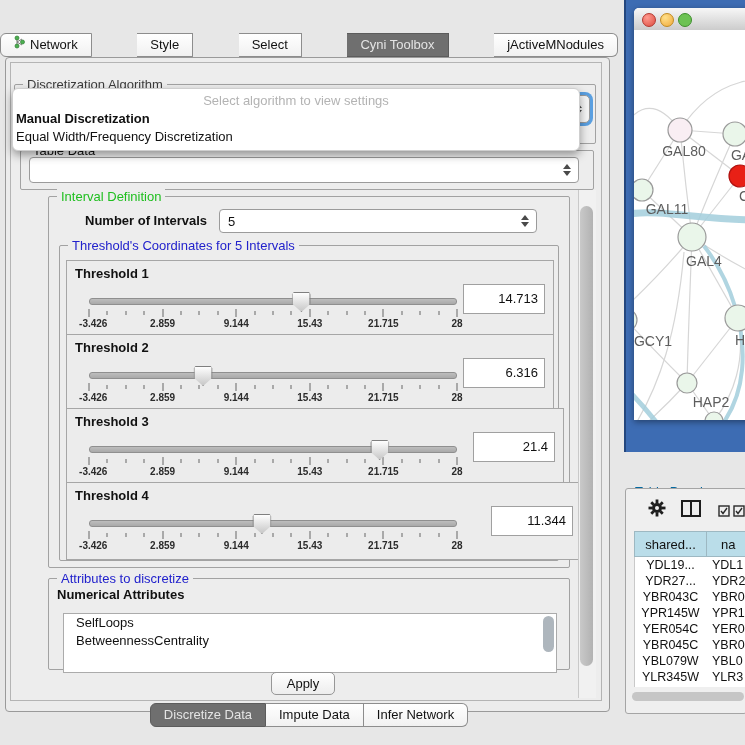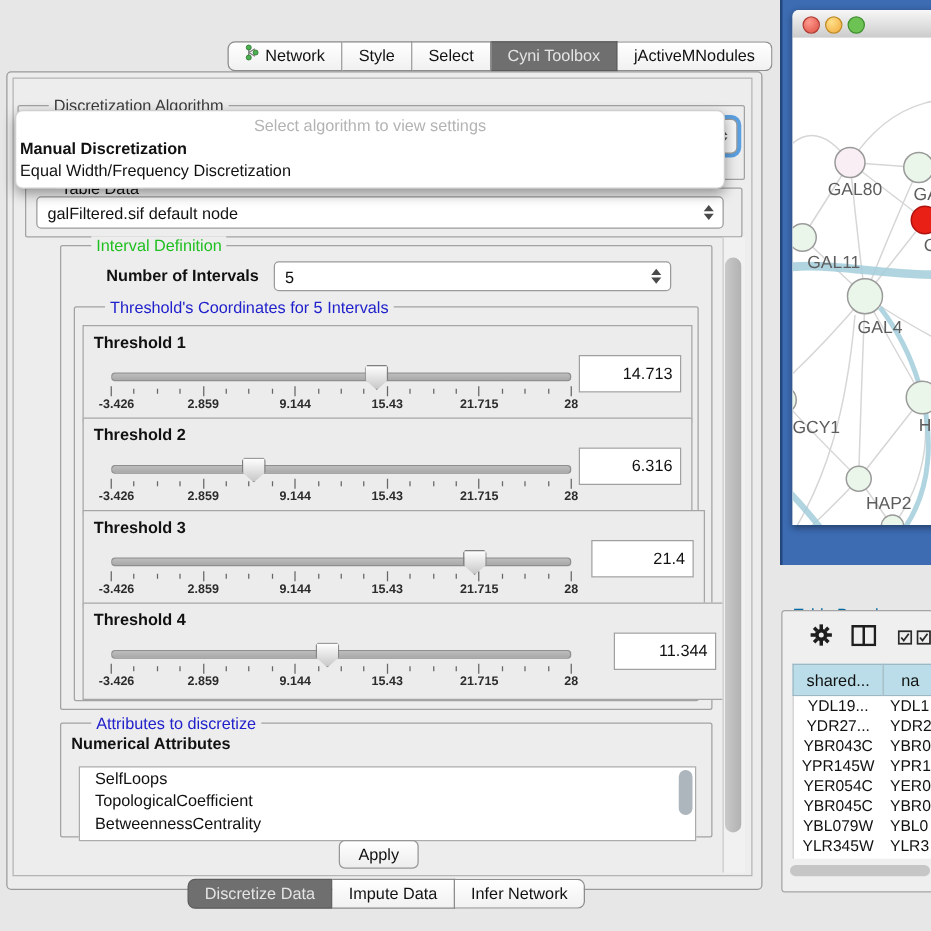--- a/index.html
+++ b/index.html
@@ -12,35 +12,35 @@
   
   .titlebar{left:0;top:0;width:618px;height:22px;
     background:linear-gradient(#f1f1f1,#dedede);border-bottom:1px solid #b6b6b6;}
   .titlebar .ttl{position:absolute;left:8px;top:4px;font-size:13px;color:#1c1c1c;}
   .tb-ico{position:absolute;top:5px;width:13px;height:13px;cursor:default;}
   .float-ico{right:38px;}
   .float-ico span{display:block;width:9px;height:9px;border:1.6px solid #222;border-radius:2px;margin:1px auto;}
   .close-ico{right:16px;}
 
   
-  .toptabs{left:0;top:33px;width:618px;height:24px;display:flex;justify-content:flex-end;}
+  .toptabs{left:0;top:33px;width:618px;height:24px;display:flex;justify-content:space-between;}
   .tab{height:22px;line-height:22px;padding:0 13px;font-size:13px;
        background:linear-gradient(#ffffff,#f1f1f1);border:1px solid #8d8d8d;border-left:none;
        color:#111;white-space:nowrap;cursor:default;}
   .tab:first-child{border-left:1px solid #8d8d8d;border-radius:6px 0 0 6px;display:flex;align-items:center;gap:5px;}
   .tab:last-child{border-radius:0 6px 6px 0;}
   .tab.sel{background:#6f6f6f;color:#e4e4e4;border-color:#5c5c5c;}
 
   
   .panel{left:5px;top:57px;width:603px;height:653px;background:#ececec;
          border:1px solid #9a9a9a;border-radius:4px;}
   .inner{left:10px;top:62px;width:590px;height:637px;background:#ededed;border:1px solid #b4b4b4;}
 
   .groupbox{position:absolute;border:1px solid #a2a2a2;border-radius:2px;}
-  .grouptitle{position:absolute;top:-8px;left:24px;background:#ededed;padding:0 4px;font-size:13px;}
+  .grouptitle{position:absolute;top:-8px;left:8px;background:#ededed;padding:0 4px;font-size:13px;}
   .g-green{color:var(--green-title);}
   .g-blue{color:var(--blue-title);}
   .g-black{color:#111;font-weight:bold;}
   .g-gray{color:#3c3c3c;}
 
   
   .combo{position:absolute;background:#fff;border:1px solid #9b9b9b;border-radius:4px;
          font-size:13px;display:flex;align-items:center;padding-left:8px;cursor:default;}
   .stepper{position:absolute;right:6px;top:50%;transform:translateY(-50%);width:9px;height:12px;}
   .stepper::before,.stepper::after{content:"";position:absolute;left:0;border-left:4.5px solid transparent;border-right:4.5px solid transparent;}
@@ -158,21 +158,20 @@
 
   <div class="abs popup">
     <div class="pop-ph">Select algorithm to view settings</div>
     <div class="pop-item bold">Manual Discretization</div>
     <div class="pop-item plain">Equal Width/Frequency Discretization</div>
   </div>
 
   <div class="groupbox" style="left:20px;top:150px;width:572px;height:38px;">
     <span class="grouptitle g-black" style="font-weight:normal;color:#111;">Table Data</span>
     <div class="combo" style="left:8px;top:6px;width:540px;height:24px;">
-      <span>galFiltered.sif default node</span>
       <span class="stepper"></span>
     </div>
   </div>
 
   <div class="groupbox" style="left:48px;top:196px;width:520px;height:370px;">
     <span class="grouptitle g-green">Interval Definition</span>
 
     <div class="abs" style="left:36px;top:16px;font-weight:bold;font-size:13px;">Number of Intervals</div>
     <div class="combo" style="left:170px;top:12px;width:308px;height:22px;">
       <span>5</span>
@@ -340,21 +339,20 @@
           </div>
         </div>
     </div>
   </div>
 
   <div class="groupbox" style="left:48px;top:578px;width:520px;height:90px;">
     <span class="grouptitle g-blue">Attributes to discretize</span>
     <div class="abs" style="left:8px;top:8px;font-weight:bold;font-size:13px;">Numerical Attributes</div>
     <div class="attrlist">
       <div class="it">SelfLoops</div>
-      <div class="it">TopologicalCoefficient</div>
       <div class="it">BetweennessCentrality</div>
       <div class="list-sb"></div>
     </div>
   </div>
 
   <div class="btn" style="left:271px;top:672px;width:62px;height:21px;line-height:21px;">Apply</div>
 
   <div class="abs v-sb-track"></div>
   <div class="abs v-sb-thumb"></div>
 

